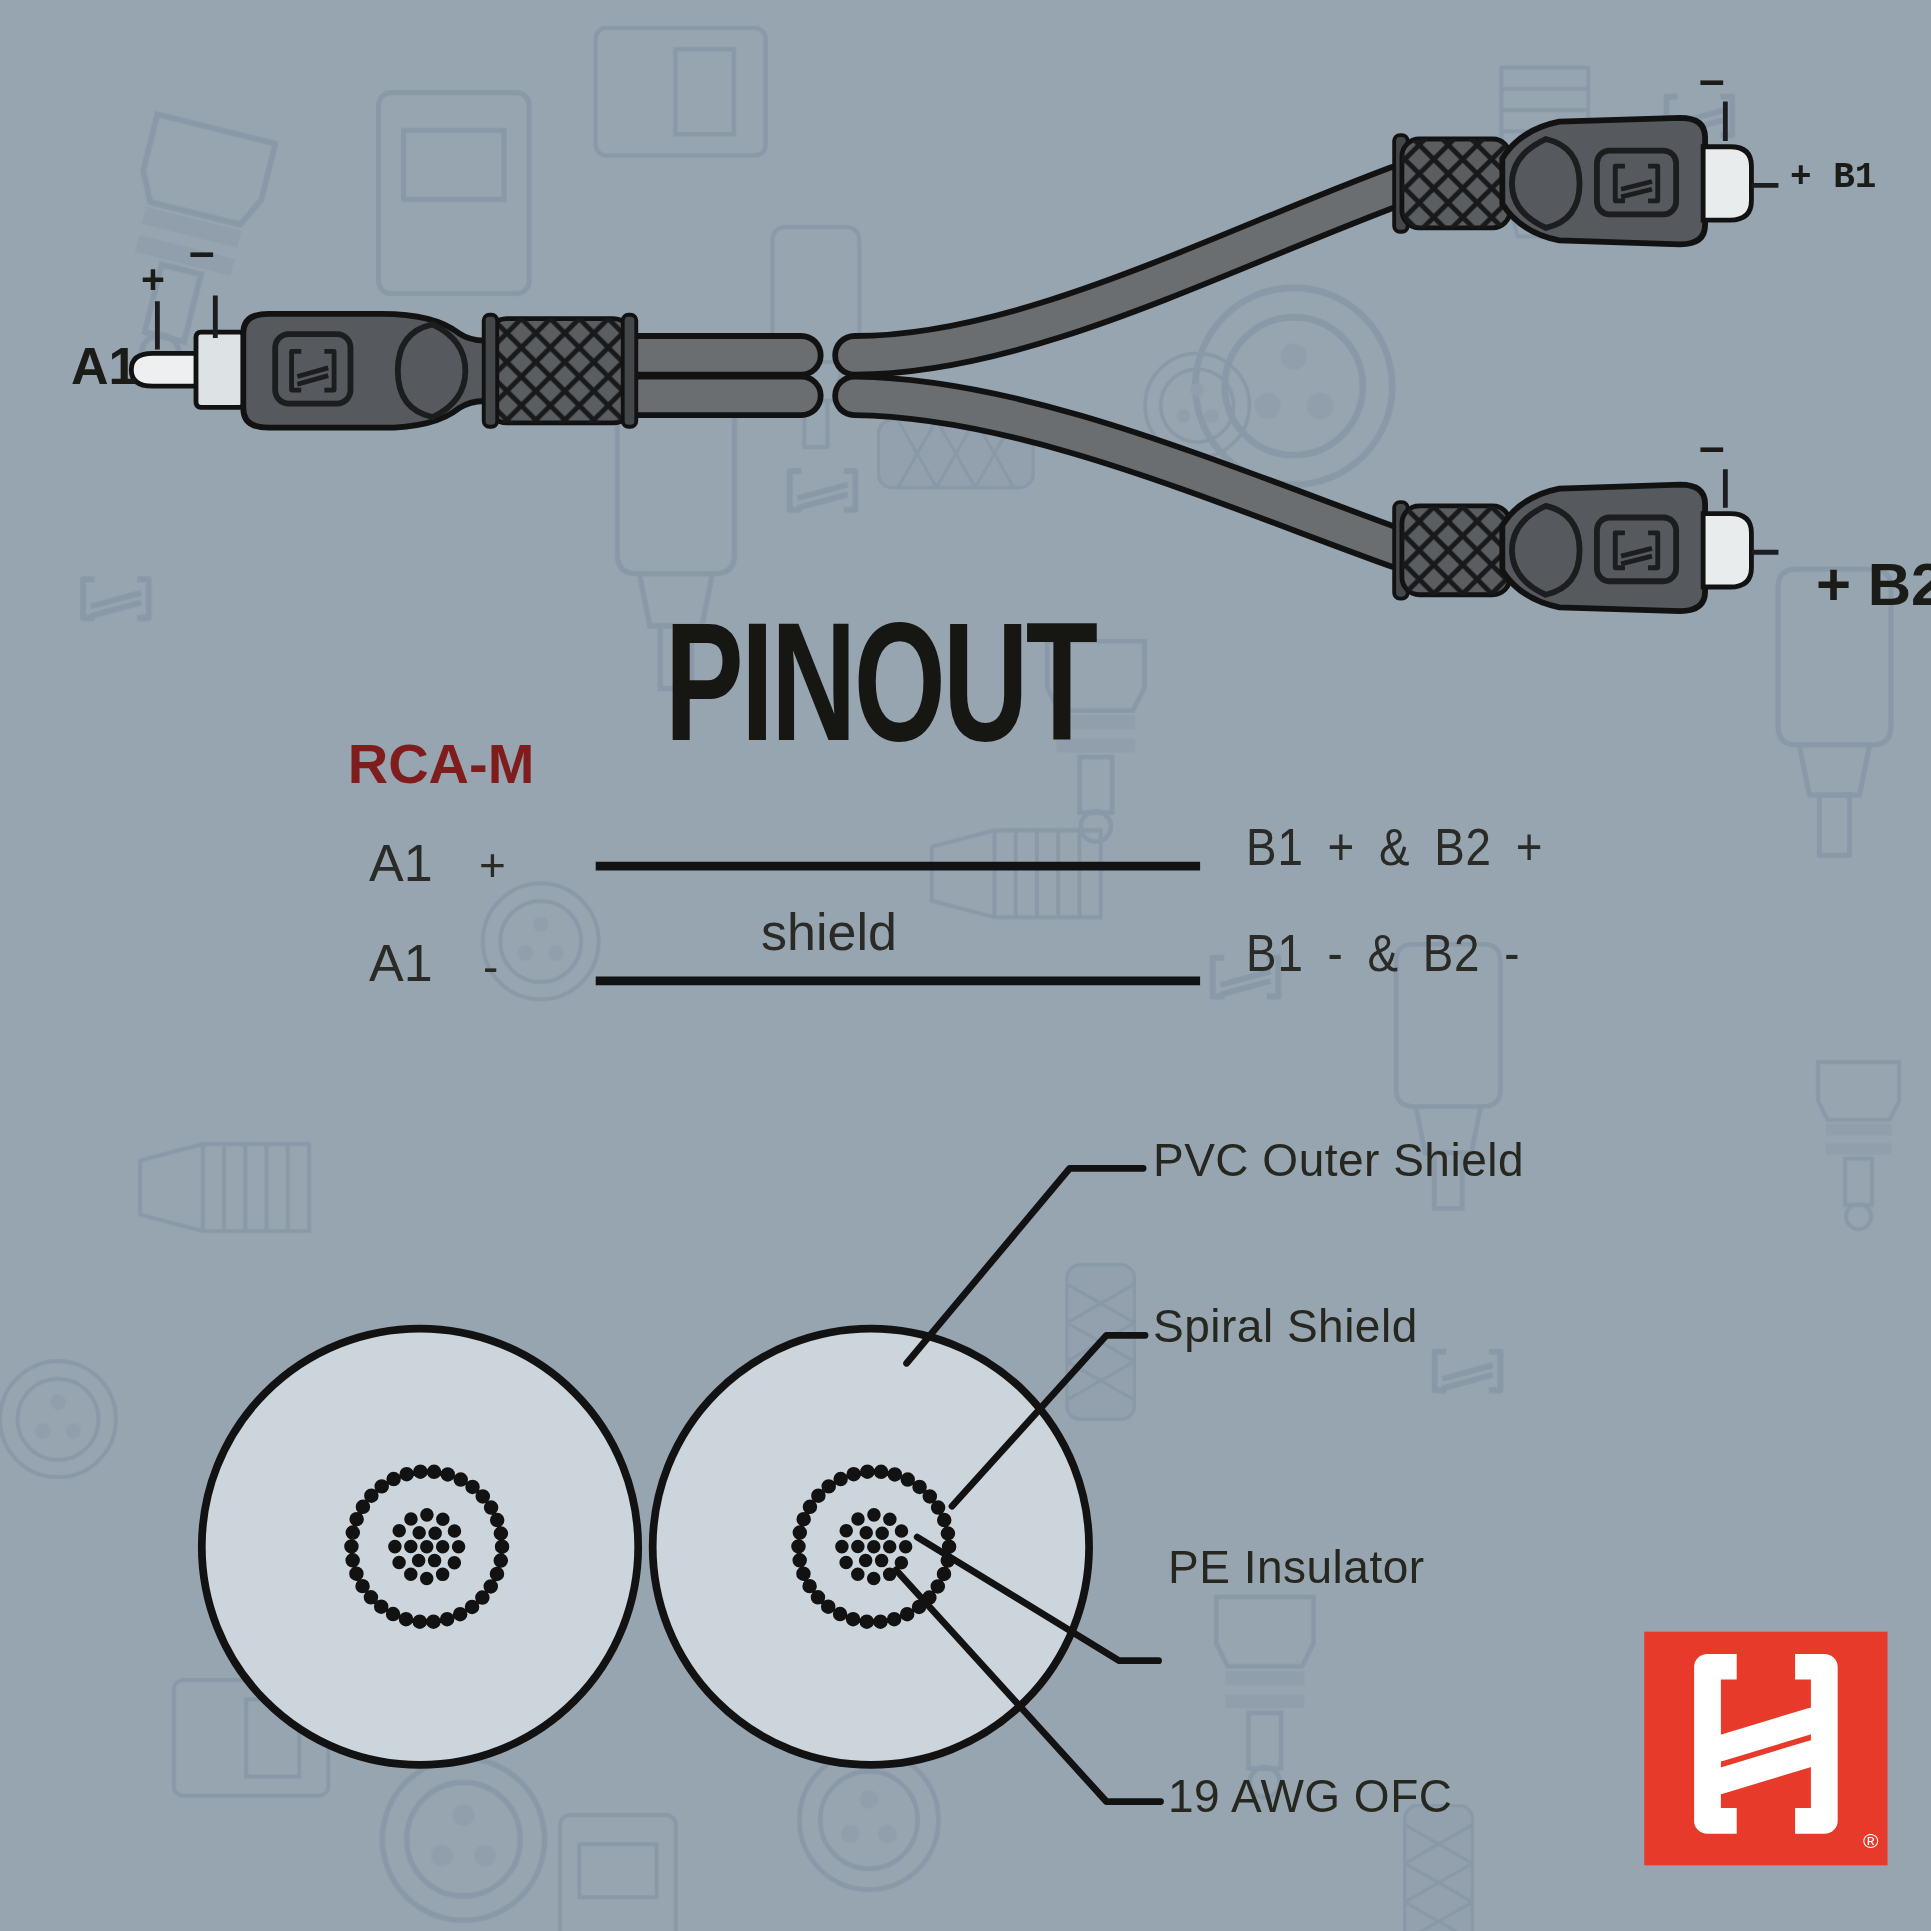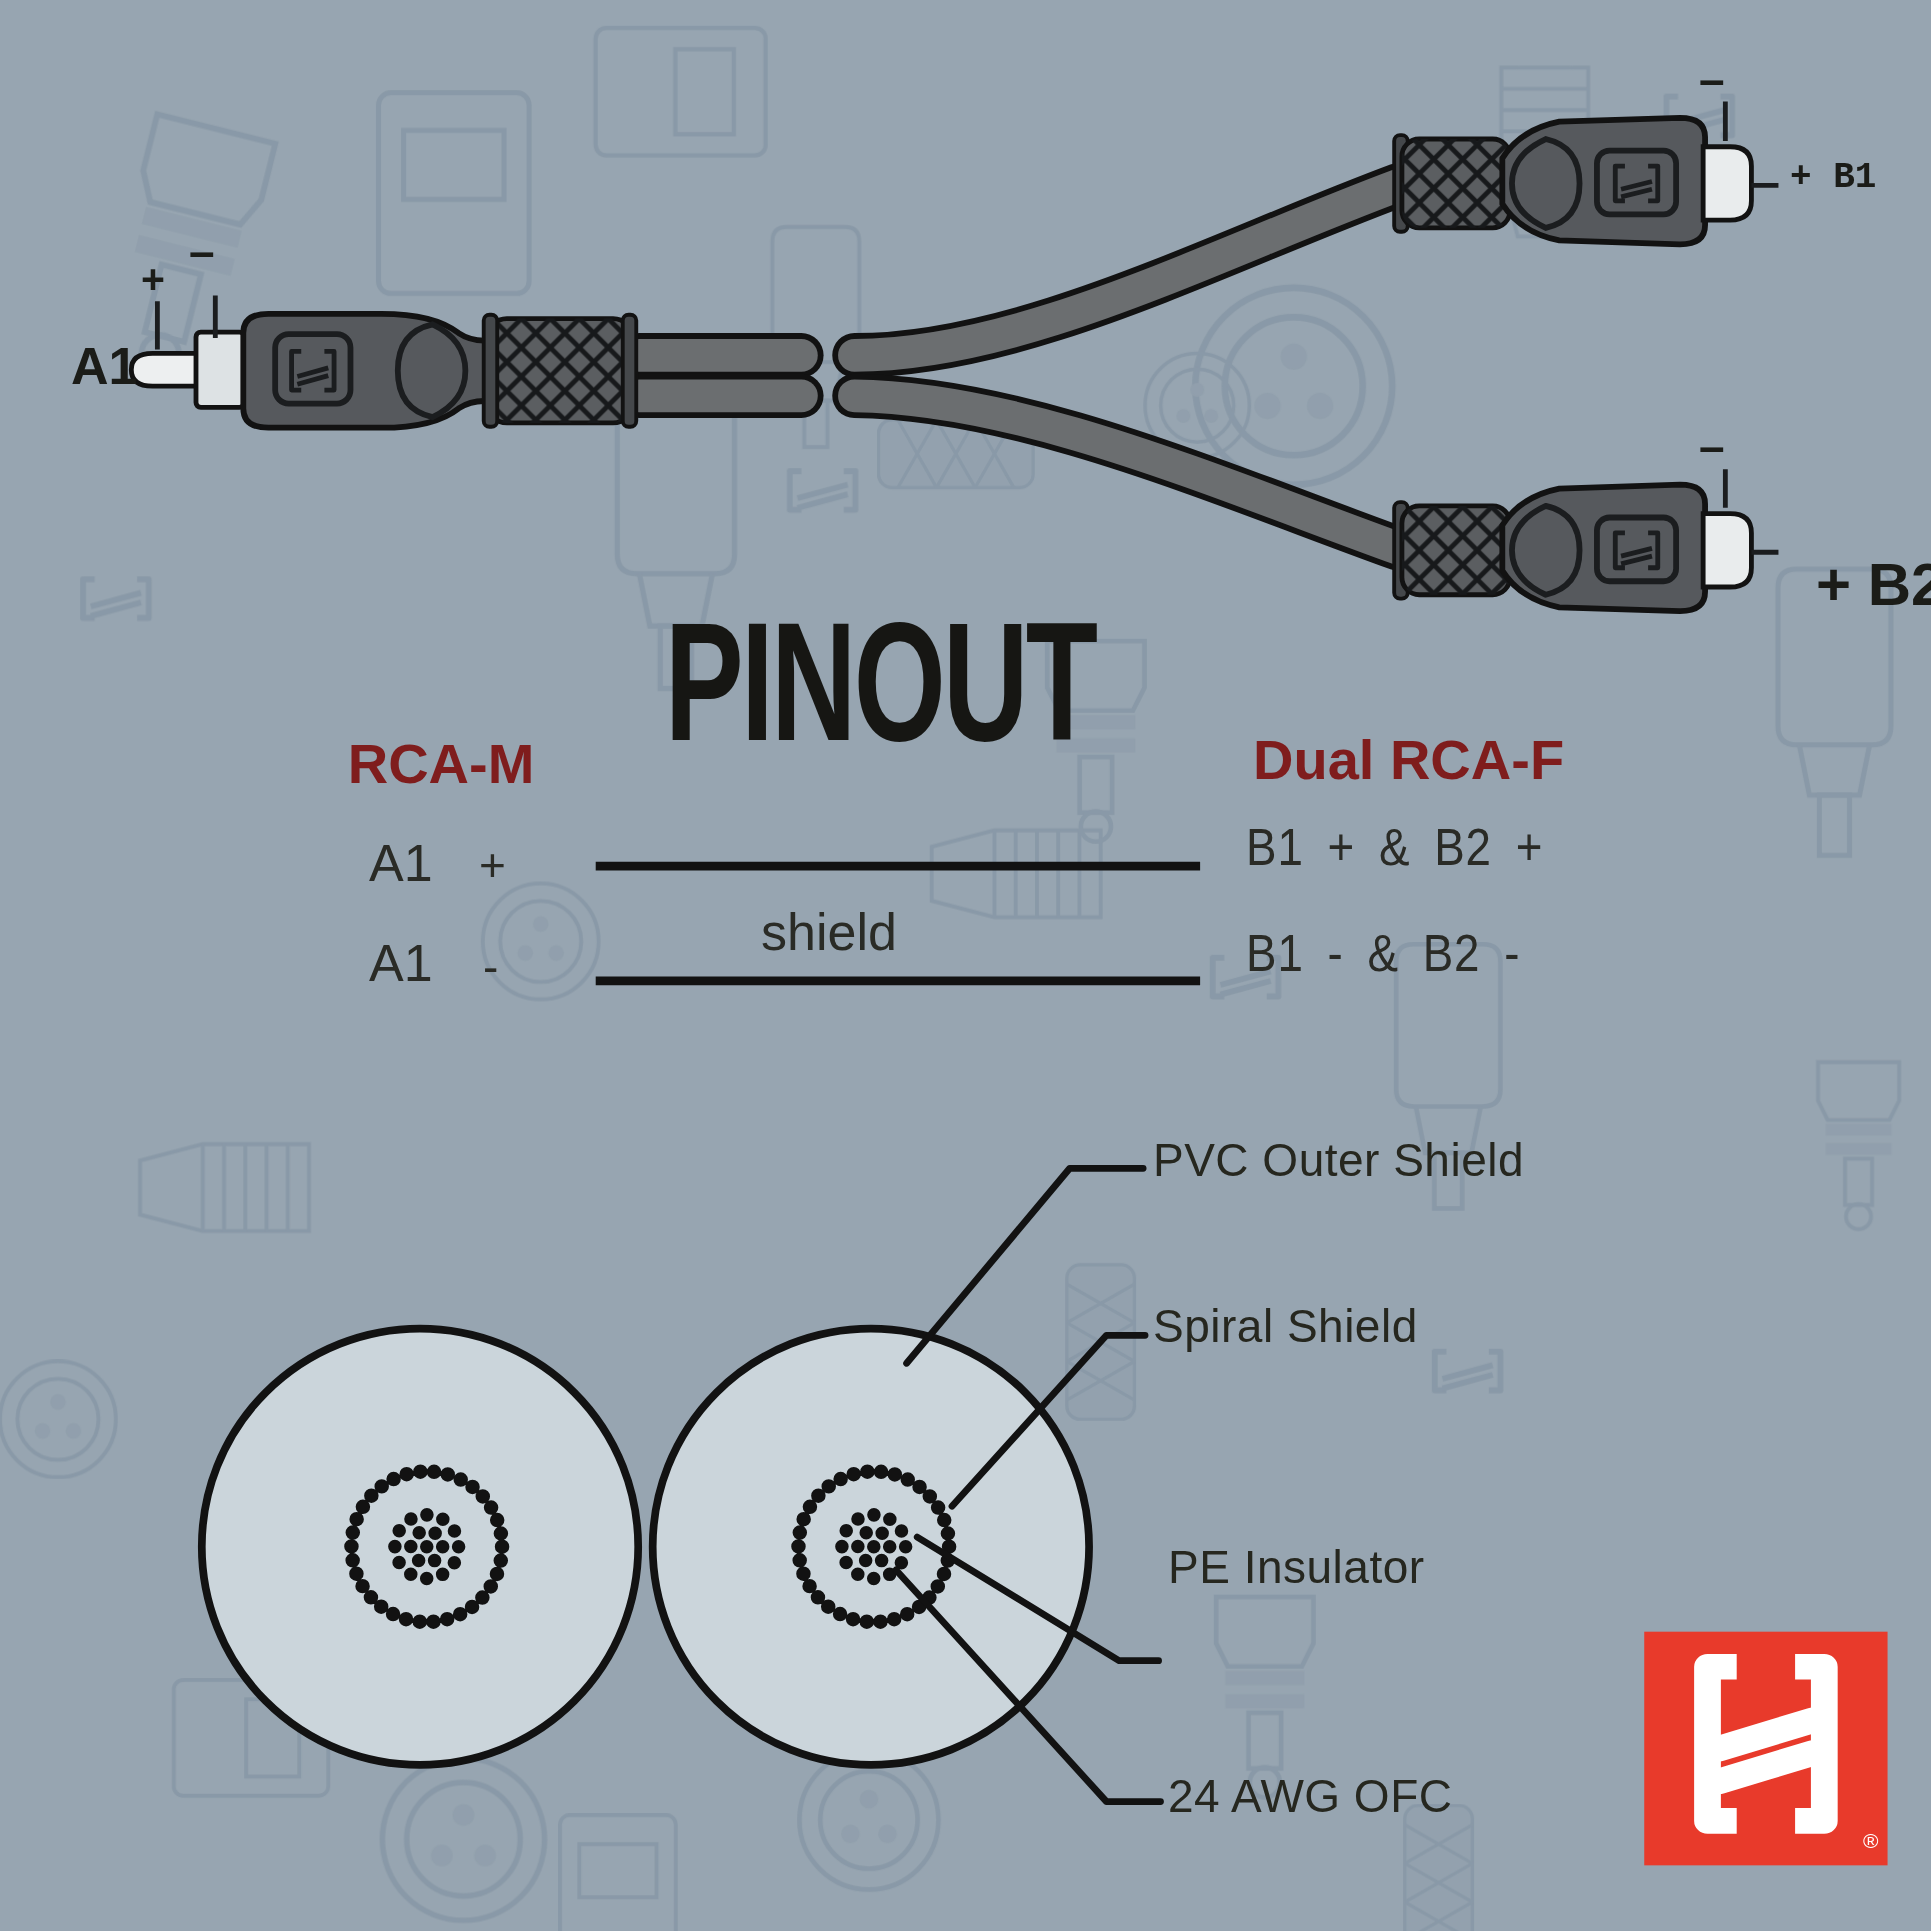--- a/index.html
+++ b/index.html
@@ -214,32 +214,31 @@
   <div class="txt conlab" style="left:71px;top:340px;font-size:52px;">A1</div>
 
   <div class="txt conlab" style="left:1699px;top:56px;font-size:46px;">–</div>
   <div class="txt conlab" style="left:1790px;top:160px;font-size:36px;font-family:Liberation Mono, monospace;">+ B1</div>
   <div class="txt conlab" style="left:1699px;top:423px;font-size:46px;">–</div>
   <div class="txt conlab" style="left:1790px;top:555px;font-size:60px;margin-left:26px;">+ B2</div>
 
   <div class="txt title" style="left:494px;top:597px;width:772px;">PINOUT</div>
 
   <div class="txt hdr" style="left:296px;top:736px;width:290px;text-align:center;">RCA-M</div>
-  <div class="txt hdr" style="left:1253px;top:732px;">Dual RCA-F</div>
 
   <div class="txt cell" style="left:369px;top:837px;">A1</div>
   <div class="txt sign" style="left:479px;top:842px;">+</div>
   <div class="txt rrow" style="left:1246px;top:821px;">B1 + &amp; B2 +</div>
 
   <div class="txt cell" style="left:761px;top:906px;width:232px;text-align:left;">shield</div>
 
   <div class="txt cell" style="left:369px;top:937px;">A1</div>
   <div class="txt sign" style="left:483px;top:944px;">-</div>
   <div class="txt rrow" style="left:1246px;top:927px;">B1 - &amp; B2 -</div>
 
   <div class="txt callout" style="left:1153px;top:1137px;">PVC Outer Shield</div>
   <div class="txt callout" style="left:1153px;top:1303px;">Spiral Shield</div>
   <div class="txt callout" style="left:1168px;top:1544px;">PE Insulator</div>
-  <div class="txt callout" style="left:1168px;top:1773px;">24 AWG OFC</div>
+  <div class="txt callout" style="left:1168px;top:1773px;">19 AWG OFC</div>
 
   <div class="reg" style="left:1863px;top:1829px;">®</div>
 </div>
 
 
 </body></html>

